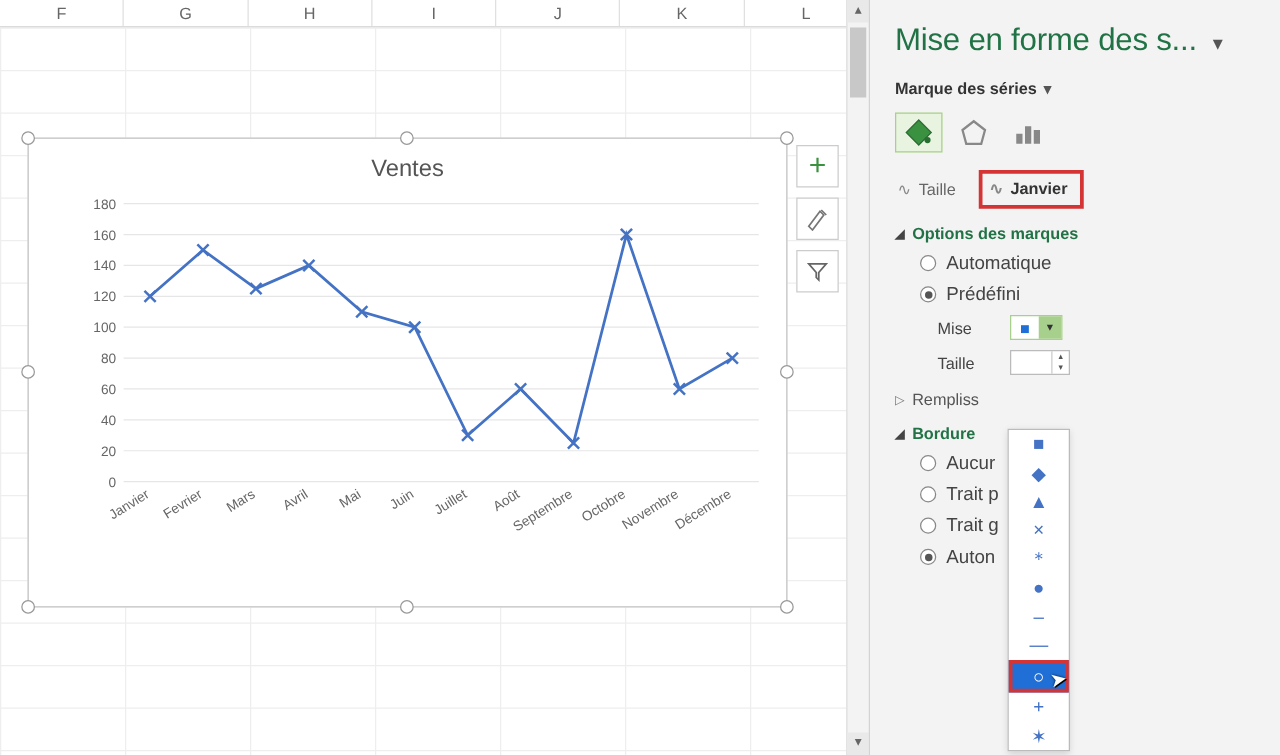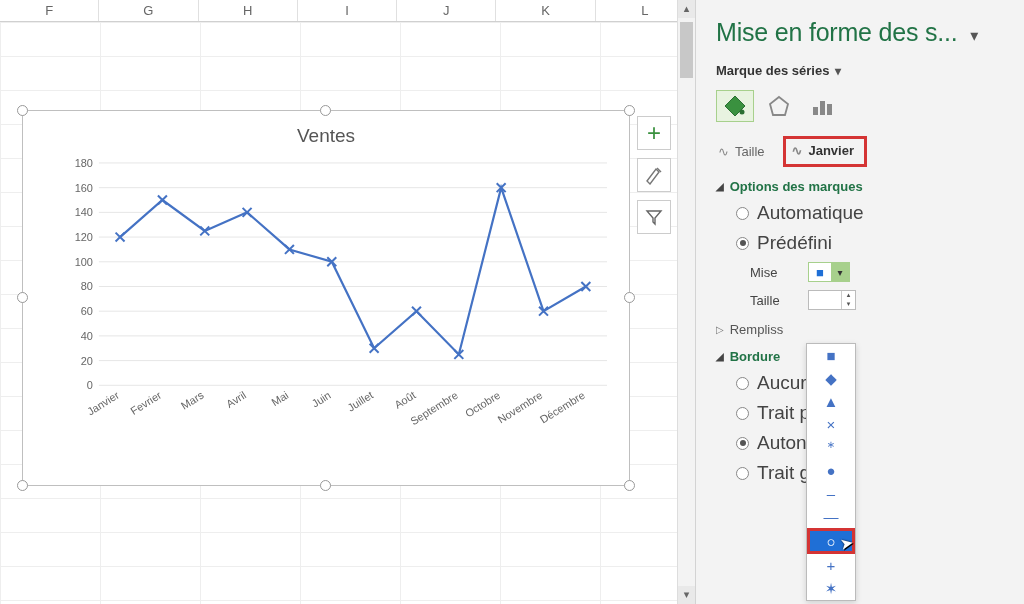--- a/index.html
+++ b/index.html
@@ -157,21 +157,21 @@
     font-size: 13px;
     margin-top: 12px;
     display: flex; align-items: center; gap: 6px;
   }
   .section-head.gray { color: #555; font-weight: 400; }
   .tri { font-size: 10px; color: #444; }
   .radio-group { margin: 8px 0 8px 20px; }
   .radio-row {
     display: flex; align-items: center; gap: 8px;
     margin: 8px 0;
-    font-size: 19px;
+    font-size: 15px;
     color: #444;
   }
   .radio {
     width: 13px; height: 13px;
     border: 1px solid #888;
     border-radius: 50%;
     position: relative;
     background: #fff;
   }
   .radio.checked::after {
@@ -498,26 +498,26 @@
   <div class="radio-group">
     <div class="radio-row">
       <span class="radio"></span>
       <span>Aucur</span>
     </div>
     <div class="radio-row">
       <span class="radio"></span>
       <span>Trait p</span>
     </div>
     <div class="radio-row">
+      <span class="radio"></span>
+      <span>Trait g</span>
+    </div>
+    <div class="radio-row">
       <span class="radio checked"></span>
       <span>Auton</span>
-    </div>
-    <div class="radio-row">
-      <span class="radio"></span>
-      <span>Trait g</span>
     </div>
   </div>
 </div>
 
 <div class="marker-dd" id="marker-dd">
     <div class="item">■</div>
     <div class="item">◆</div>
     <div class="item">▲</div>
     <div class="item">×</div>
     <div class="item">＊</div>

